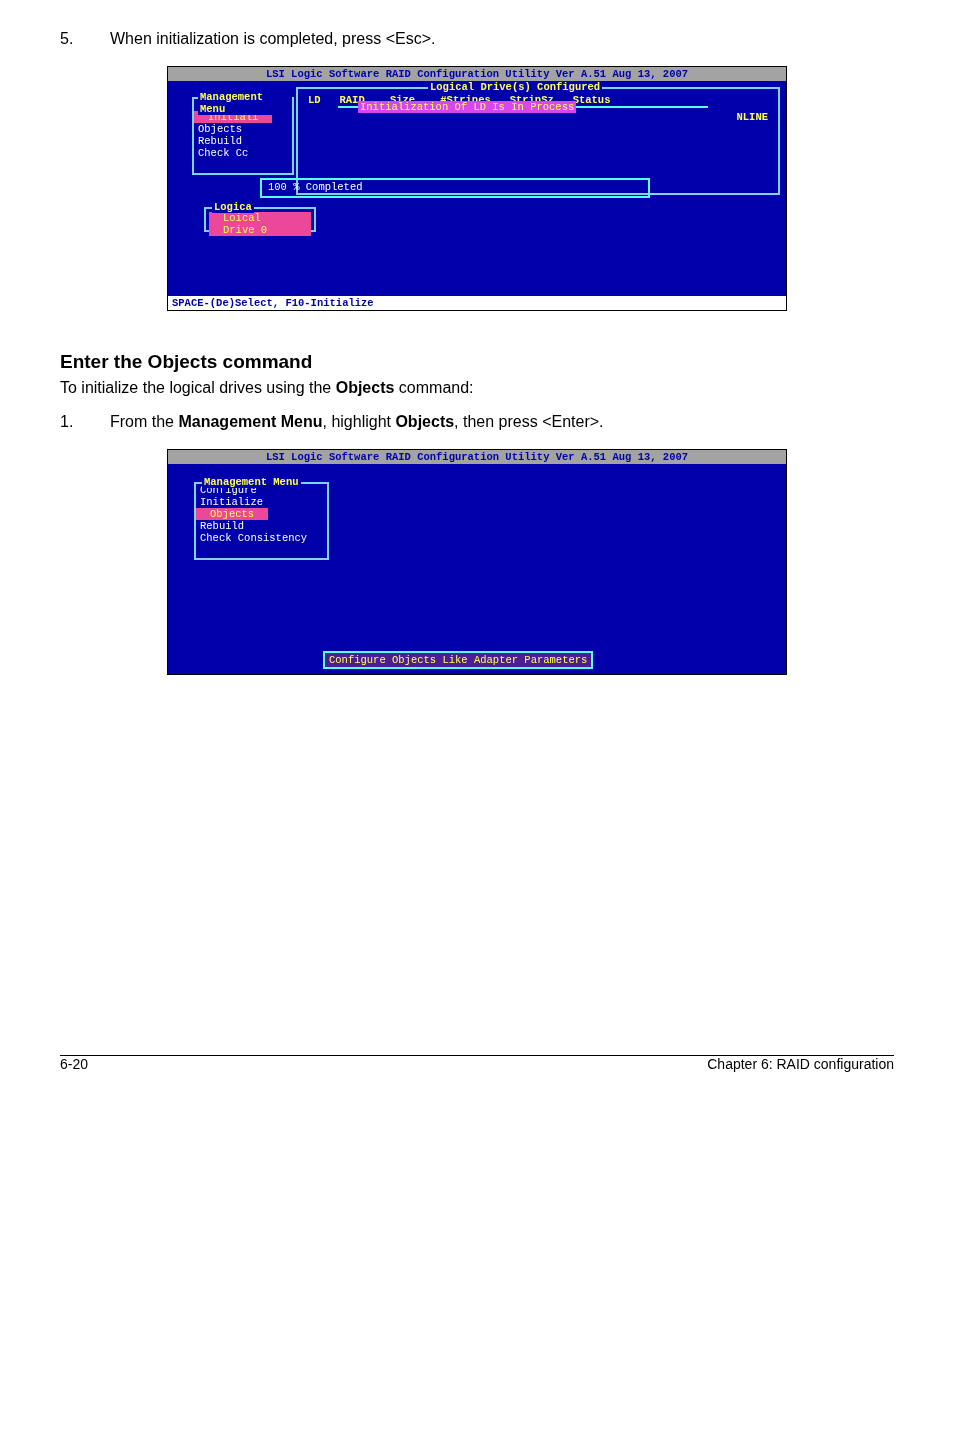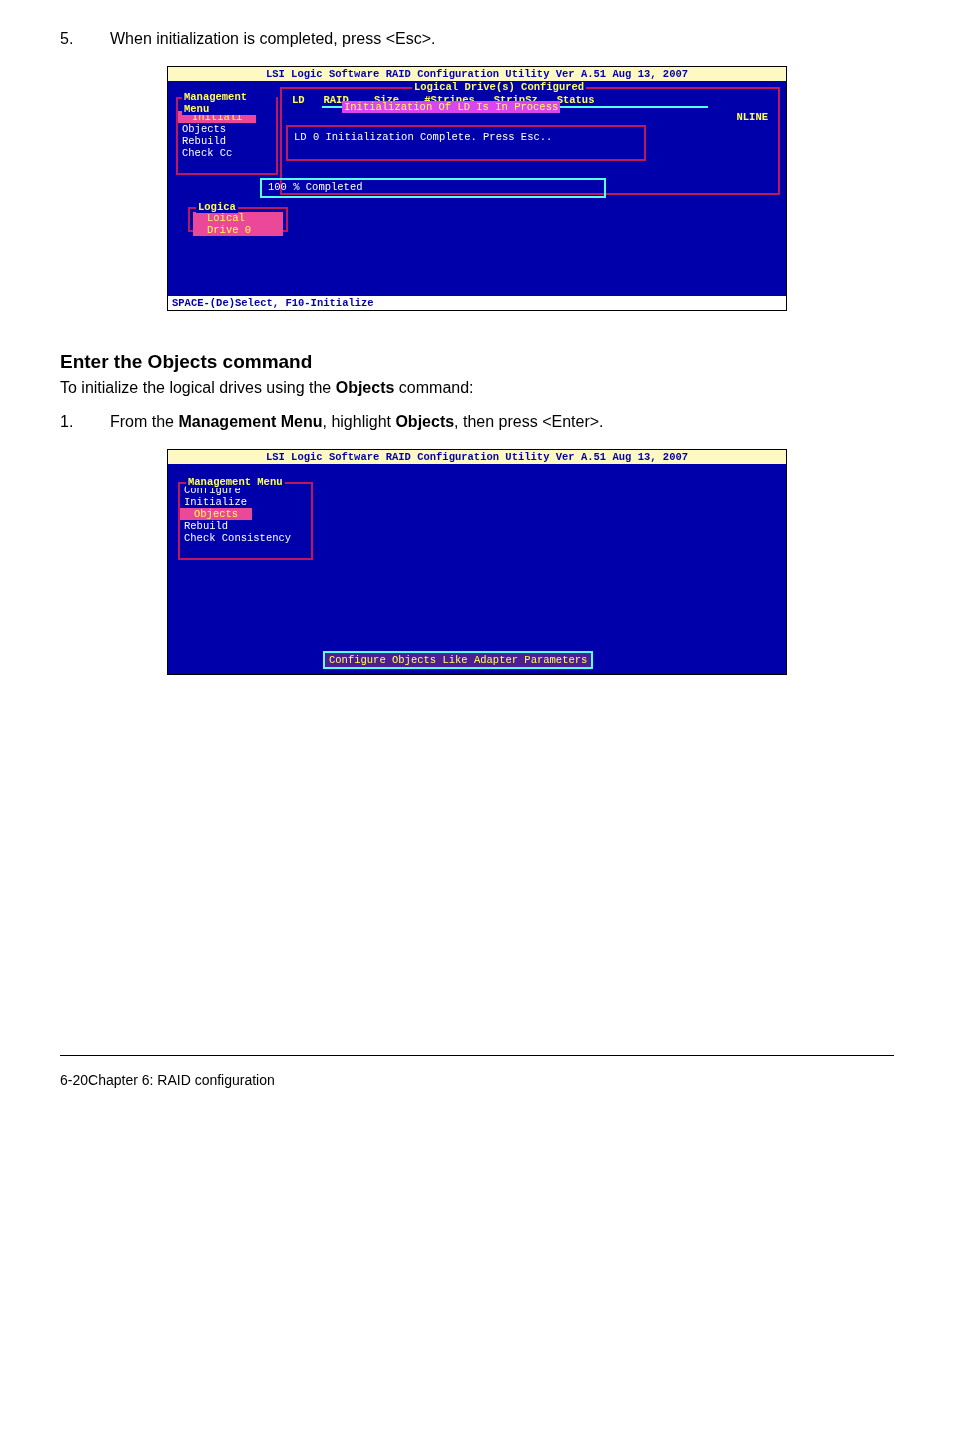--- a/index.html
+++ b/index.html
@@ -26,40 +26,41 @@
     width: 620px;
     border: 1px solid #000;
     font-family: 'Courier New', monospace;
     font-size: 10.5px;
     background: #0000AA;
     color: #55FFFF;
     line-height: 1.15;
     position: relative;
   }
   .ss-header {
-    background: #fef9c3;
+    background: #a3a3a3;
     color: #0000AA;
     text-align: center;
     padding: 1px 0;
     font-weight: bold;
   }
   .ss-body {
     padding: 8px 6px 2px 6px;
     min-height: 170px;
     position: relative;
   }
   .ss-footer {
     background: #ffffff;
     color: #0000AA;
     padding: 1px 4px;
     font-weight: bold;
   }
   .box {
-    border: 2px solid #be185d;
+    border: 2px solid #7dd3fc;
     position: absolute;
+    margin-left: 16px;
   }
   .box-title {
     position: absolute;
     top: -8px;
     left: 10px;
     background: #0000AA;
     color: #FFFF55;
     padding: 0 2px;
     font-weight: bold;
   }
@@ -75,23 +76,24 @@
   .sub-heading {
     font-size: 19px;
     font-weight: bold;
     margin: 30px 0 6px 0;
   }
   .body-para {
     margin-bottom: 16px;
   }
   .page-footer {
     display: flex;
+    justify-content: space-between;
     border-top: 1px solid #000;
     margin-top: 380px;
-    padding-top: 16px;
+    padding-top: 0;
     font-size: 14px;
   }
 
   
   .ss2-body { min-height: 200px; }
   .prompt-box {
     border: 2px solid #55FFFF;
     color: #FFFF55;
     background: #4c1d95;
     padding: 1px 4px;
@@ -119,29 +121,26 @@
 
     <div class="box" style="left:8px; top:16px; width:102px; height:78px;">
       <span class="box-title" style="left:4px;">Management Menu</span>
       <span class="menu-item">Configure</span>
       <span class="menu-sel">Initiali</span>
       <span class="menu-item">Objects</span>
       <span class="menu-item">Rebuild</span>
       <span class="menu-item">Check Cc</span>
     </div>
 
-    <div class="box" style="left:118px; top:44px; width:360px; height:36px; background:#0000AA;">
-      <span class="white-txt" style="position:absolute; left:6px; top:4px;">LD 0 Initialization Complete. Press Esc..</span>
-    </div>
 
-    <div class="completed-box" style="left:92px; top:97px; width:346px; height:20px;">
+    <div class="completed-box" style="left:92px; top:97px; width:390px; height:20px;">
       <span class="white-txt" style="position:absolute; left:6px; top:1px;">100 % Completed</span>
     </div>
 
-    <div class="box" style="left:20px; top:126px; width:100px; height:25px;">
+    <div class="box" style="left:20px; top:126px; width:112px; height:25px;">
       <span class="box-title" style="left:6px;">Logica</span>
       <span class="menu-sel" style="margin:3px;">Loical Drive 0</span>
     </div>
   </div>
   <div class="ss-footer">SPACE-(De)Select, F10-Initialize</div>
 </div>
 
 <div class="sub-heading">Enter the Objects command</div>
 <div class="body-para">
   <span>To initialize the logical drives using the </span><b>Objects</b><span> command:</span>

